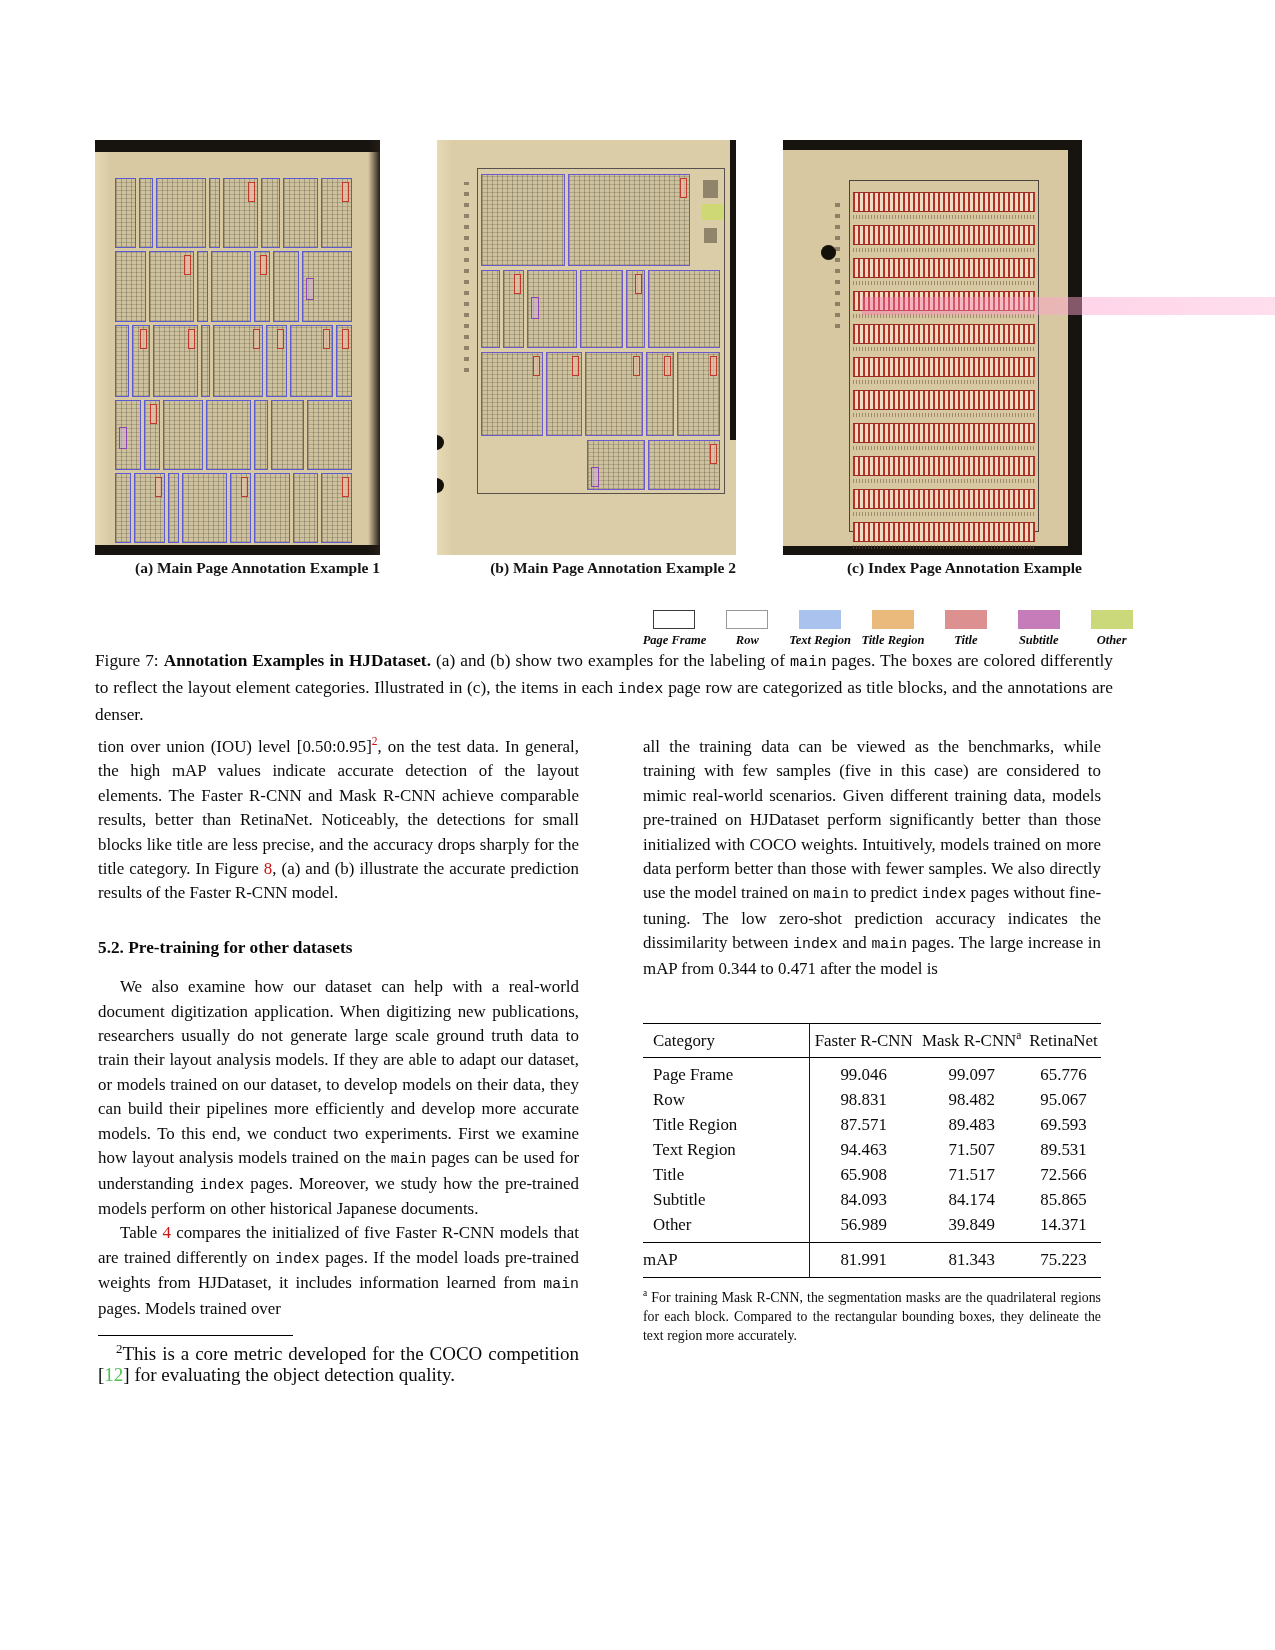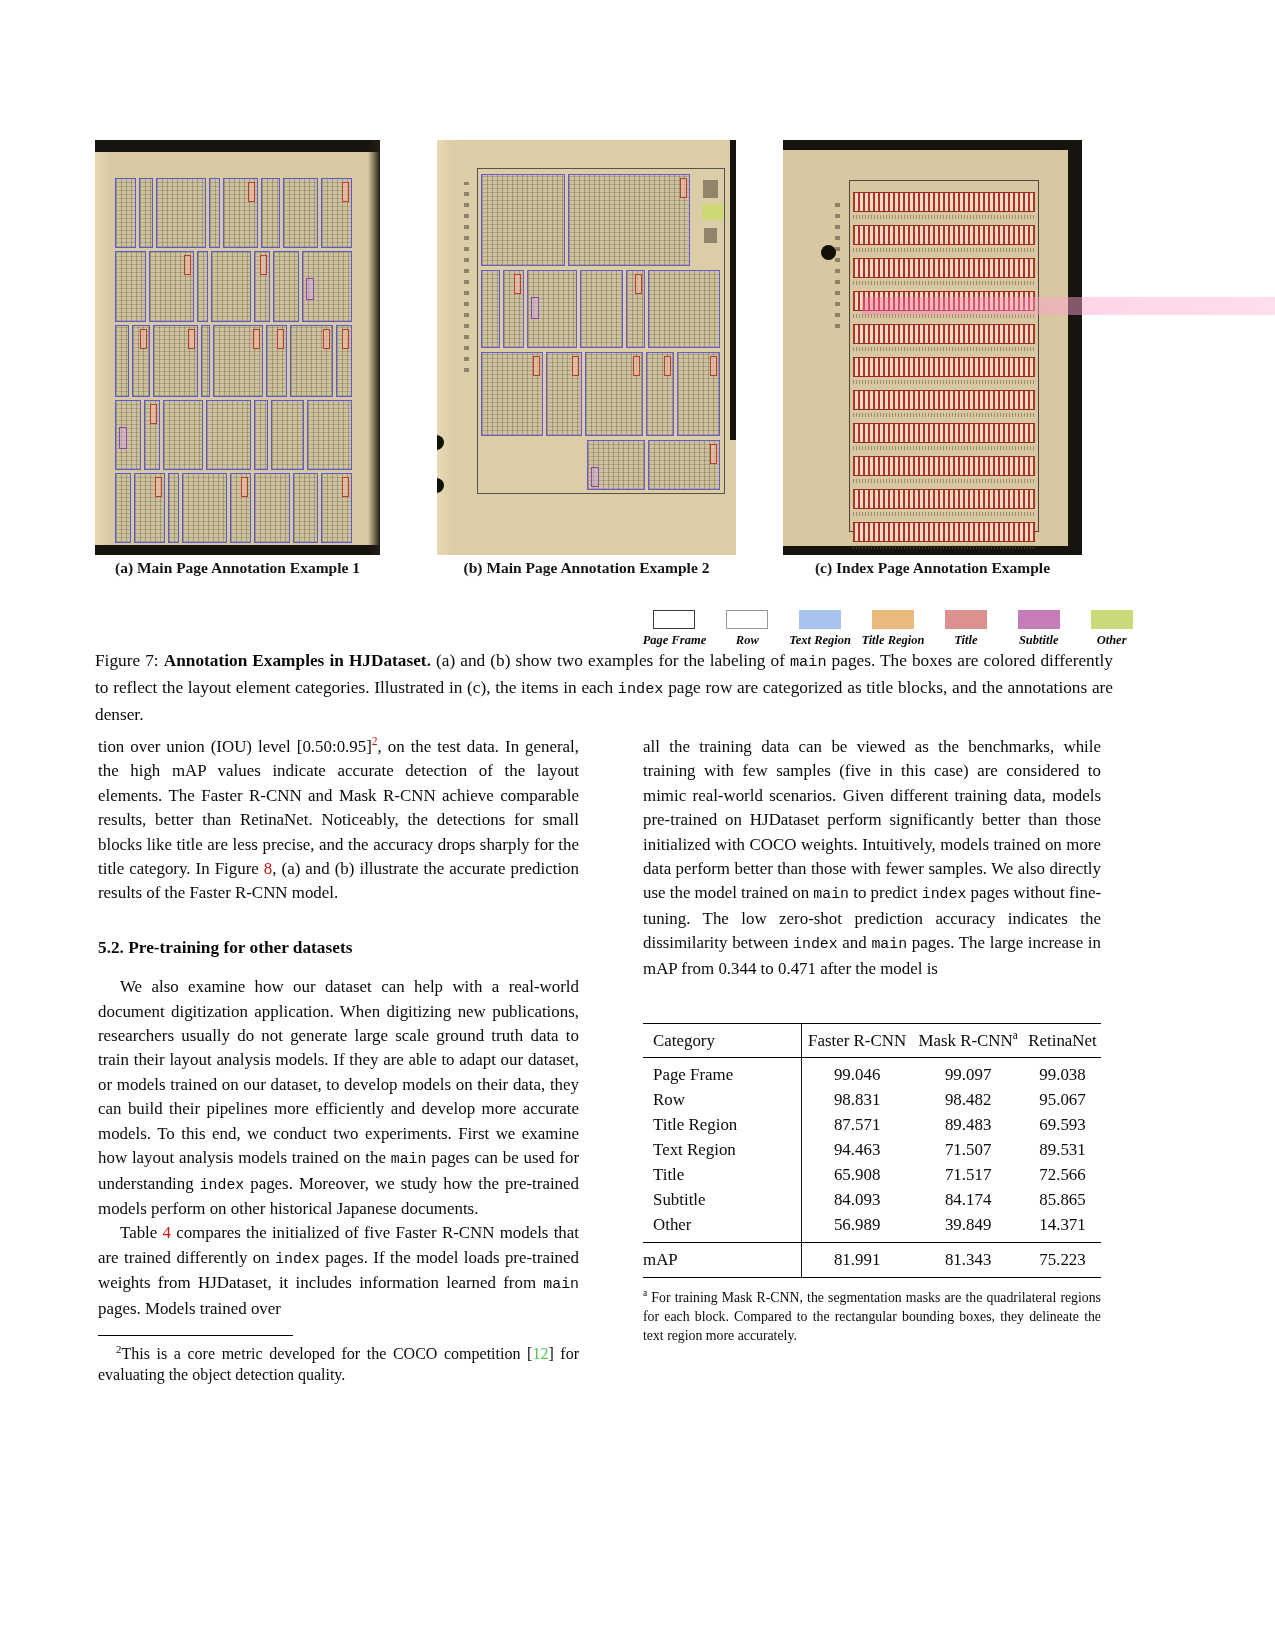--- a/index.html
+++ b/index.html
@@ -30,53 +30,53 @@
   .notch{position:absolute;width:15px;height:15px;border-radius:50%;background:#121008;}
   .green-box{position:absolute;background:#ccda70;opacity:.9;}
   .gray-blob{position:absolute;background:rgba(70,60,45,.5);}
   .left-light{position:absolute;left:0;top:0;bottom:0;width:16px;
      background:linear-gradient(90deg,#e6d9b4,rgba(230,217,180,0));}
 
   .pink-band{position:absolute;pointer-events:none;
      background:linear-gradient(90deg,rgba(255,110,175,.42),rgba(255,160,205,.46) 45%,rgba(255,195,222,.55));}
 
   
-  .subcap{position:absolute;top:559px;text-align:center;font-weight:bold;font-size:15.5px;color:#151515;}
+  .subcap{position:absolute;top:559px;text-align:right;font-weight:bold;font-size:15.5px;color:#151515;}
   .legend{position:absolute;top:610px;left:638px;width:510px;display:flex;justify-content:space-between;}
   .lg-item{display:flex;flex-direction:column;align-items:center;width:74px;}
   .lg-swatch{width:42px;height:19px;border:1.5px solid;box-sizing:border-box;}
   .lg-label{margin-top:4px;font-size:12.5px;font-weight:bold;font-style:italic;white-space:nowrap;}
 
   
   .figcaption{position:absolute;top:648px;left:95px;width:1018px;
      font-size:17.3px;line-height:26px;text-align:justify;}
   .col{position:absolute;top:735px;font-size:16.9px;line-height:24.4px;text-align:justify;}
   .colL{left:98px;width:481px;}
   .colR{left:643px;width:458px;}
   .col p{margin:0;}
   .indent{text-indent:22px;}
   .sec-head{font-size:17.3px;font-weight:bold;margin:30px 0 15px 0;text-align:left;}
-  .footnote{margin-top:14px;font-size:16px;line-height:21px;}
+  .footnote{margin-top:14px;font-size:19px;line-height:21px;}
   .fn-rule{width:195px;border-top:1.1px solid #000;margin-bottom:7px;}
   .tabcaption{margin-top:28px;font-size:17px;line-height:26px;text-align:justify;}
 
   .s-bold{font-weight:bold;}
   .s-mono{font-family:"Liberation Mono","DejaVu Sans Mono",monospace;font-size:.88em;}
   .s-red{color:#cc1111;}
   .s-green{color:#4fc24f;}
   .s-sup{vertical-align:super;font-size:.68em;line-height:0;}
   .s-supred{vertical-align:super;font-size:.68em;line-height:0;color:#cc1111;}
 
   
   .t3{border-collapse:collapse;width:100%;margin-top:42px;font-size:16.9px;
       border-top:1.6px solid #000;border-bottom:1.6px solid #000;}
   .t3 th,.t3 td{font-weight:normal;padding:2.5px 0;line-height:20px;}
   .t3 thead tr{border-bottom:1.1px solid #000;}
   .t3 thead th{padding:7px 0 6px 0;}
-  .t3 .c0{text-align:left;padding-left:10px;border-right:1px solid #1a1a1a;width:148px;}
+  .t3 .c0{text-align:left;padding-left:10px;padding-right:8px;border-right:1px solid #1a1a1a;width:148px;}
   .t3 .cn{text-align:center;}
   .t3 tbody tr:first-child td{padding-top:7px;}
   .t3 tbody tr:last-child td{padding-bottom:7px;}
   .t3 tr.map-row{border-top:1.1px solid #000;}
   .t3 tr.map-row td{padding:7px 0;}
   .t3-footnote{margin-top:10px;font-size:13.8px;line-height:19px;text-align:justify;}
 </style>
 </head>
 <body>
 
@@ -298,21 +298,21 @@
             <th class="cn"><span>Faster R-CNN</span></th>
             <th class="cn"><span>Mask R-CNN</span><span class="s-sup">a</span></th>
             <th class="cn"><span>RetinaNet</span></th>
           </tr>
         </thead>
         <tbody>
           <tr>
             <td class="c0">Page Frame</td>
             <td class="cn">99.046</td>
             <td class="cn">99.097</td>
-            <td class="cn">99.038</td>
+            <td class="cn">65.776</td>
           </tr>
           <tr>
             <td class="c0">Row</td>
             <td class="cn">98.831</td>
             <td class="cn">98.482</td>
             <td class="cn">95.067</td>
           </tr>
           <tr>
             <td class="c0">Title Region</td>
             <td class="cn">87.571</td>

